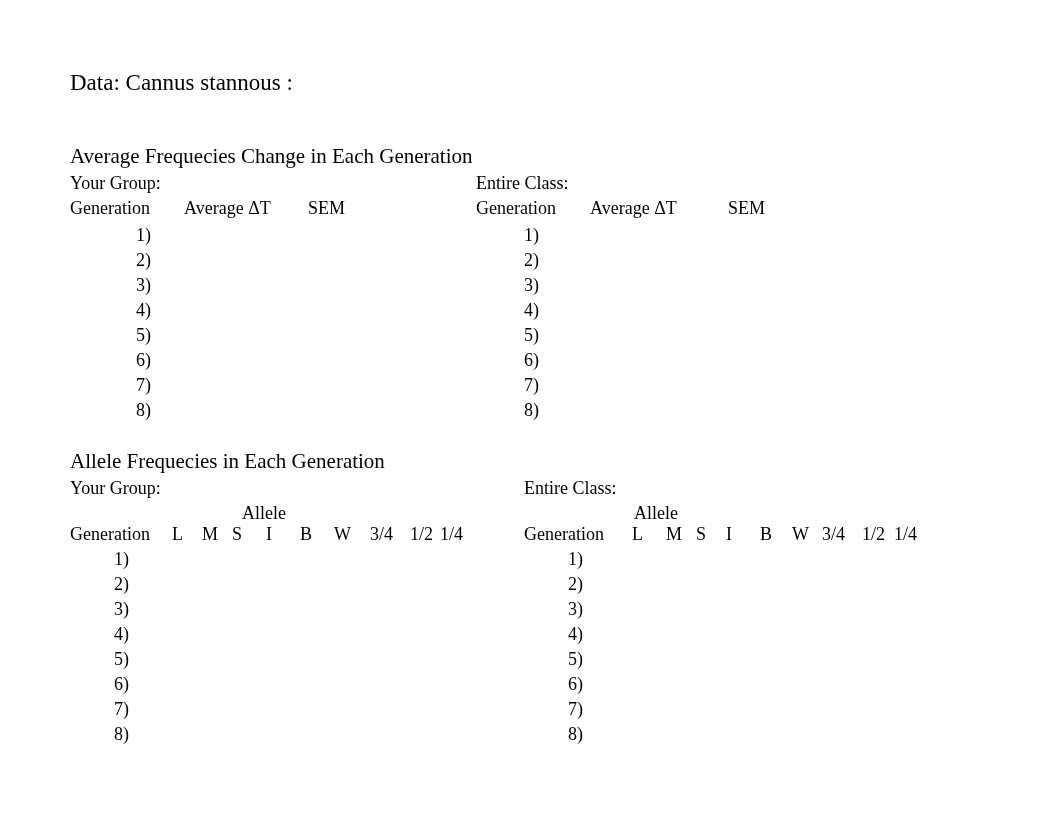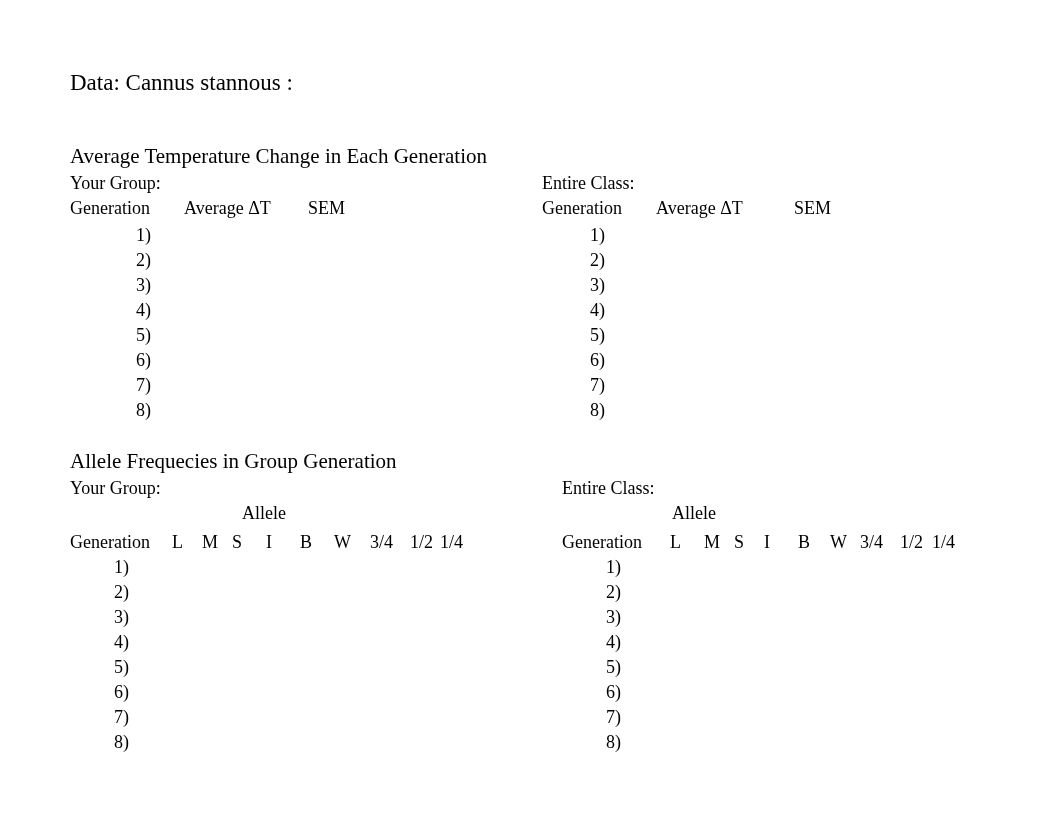--- a/index.html
+++ b/index.html
@@ -20,21 +20,20 @@
       margin-bottom: 48px;
     }
     .section-title {
       font-size: 21px;
       margin-bottom: 4px;
     }
     .two-col {
       display: flex;
       gap: 0;
       margin-bottom: 26px;
-      justify-content: space-between;
     }
     .col-left {
       width: 406px;
     }
     .col-right {
       width: 520px;
     }
     .col-left-2 {
       width: 454px;
     }
@@ -63,21 +62,21 @@
       font-size: 18px;
       line-height: 25px;
       padding-left: 66px;
     }
     .col-left-2 .gen-list .gen-item,
     .col-right-2 .gen-list .gen-item {
       padding-left: 44px;
     }
     .allele-header {
       font-size: 18px;
-      margin-bottom: 8px;
+      margin-bottom: 0;
     }
     .col-left-2 .allele-header {
       padding-left: 172px;
     }
     .col-right-2 .allele-header {
       padding-left: 110px;
     }
     .header-allele {
       display: flex;
       font-size: 18px;
@@ -105,21 +104,21 @@
     .col-right-2 .ha-w { width: 30px; }
     .col-right-2 .ha-34 { width: 40px; }
     .col-right-2 .ha-12 { width: 32px; }
     .col-right-2 .ha-14 { width: 30px; }
   </style>
 </head>
 <body>
 
 <div class="page-title">Data: Cannus stannous :</div>
 
-<div class="section-title">Average Temperature Change in Each Generation</div>
+<div class="section-title">Average Frequecies Change in Each Generation</div>
 
 <div class="two-col">
 
   <div class="col-left">
     <div class="subheader">Your Group:</div>
     <div class="header-row">
       <span class="h-gen">Generation</span>
       <span class="h-avg">Average ΔT</span>
       <span class="h-sem">SEM</span>
     </div>
@@ -149,21 +148,21 @@
       <div class="gen-item" style="padding-left:48px;">4)</div>
       <div class="gen-item" style="padding-left:48px;">5)</div>
       <div class="gen-item" style="padding-left:48px;">6)</div>
       <div class="gen-item" style="padding-left:48px;">7)</div>
       <div class="gen-item" style="padding-left:48px;">8)</div>
     </div>
   </div>
 
 </div>
 
-<div class="section-title">Allele Frequecies in Group Generation</div>
+<div class="section-title">Allele Frequecies in Each Generation</div>
 
 <div class="two-col">
 
   <div class="col-left-2">
     <div class="subheader">Your Group:</div>
     <div class="allele-header">Allele</div>
     <div class="header-allele">
       <span class="ha-gen">Generation</span>
       <span class="ha-l">L</span>
       <span class="ha-m">M</span>

